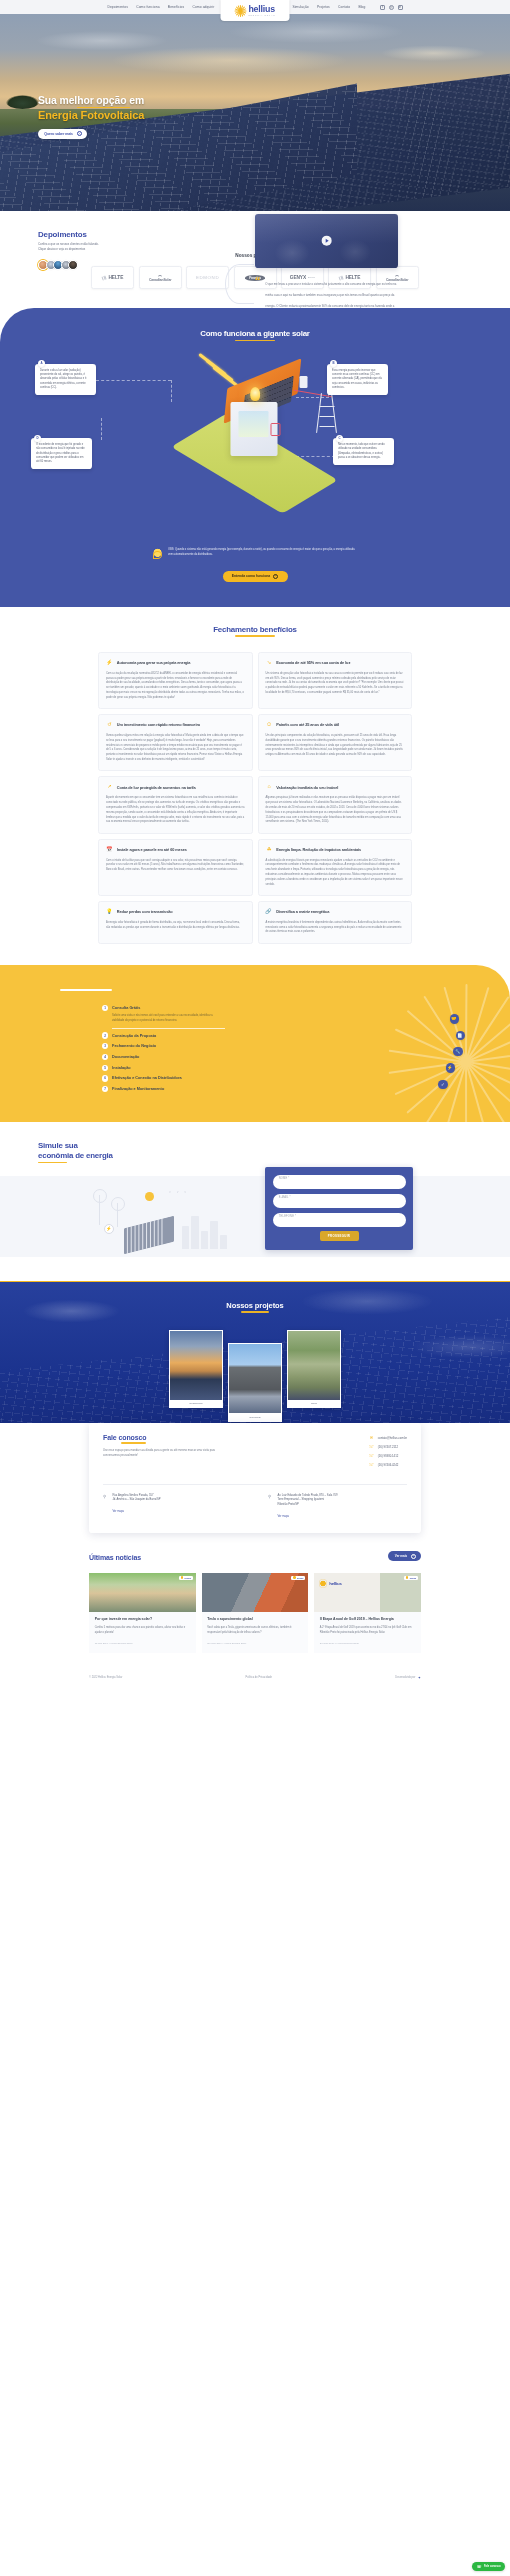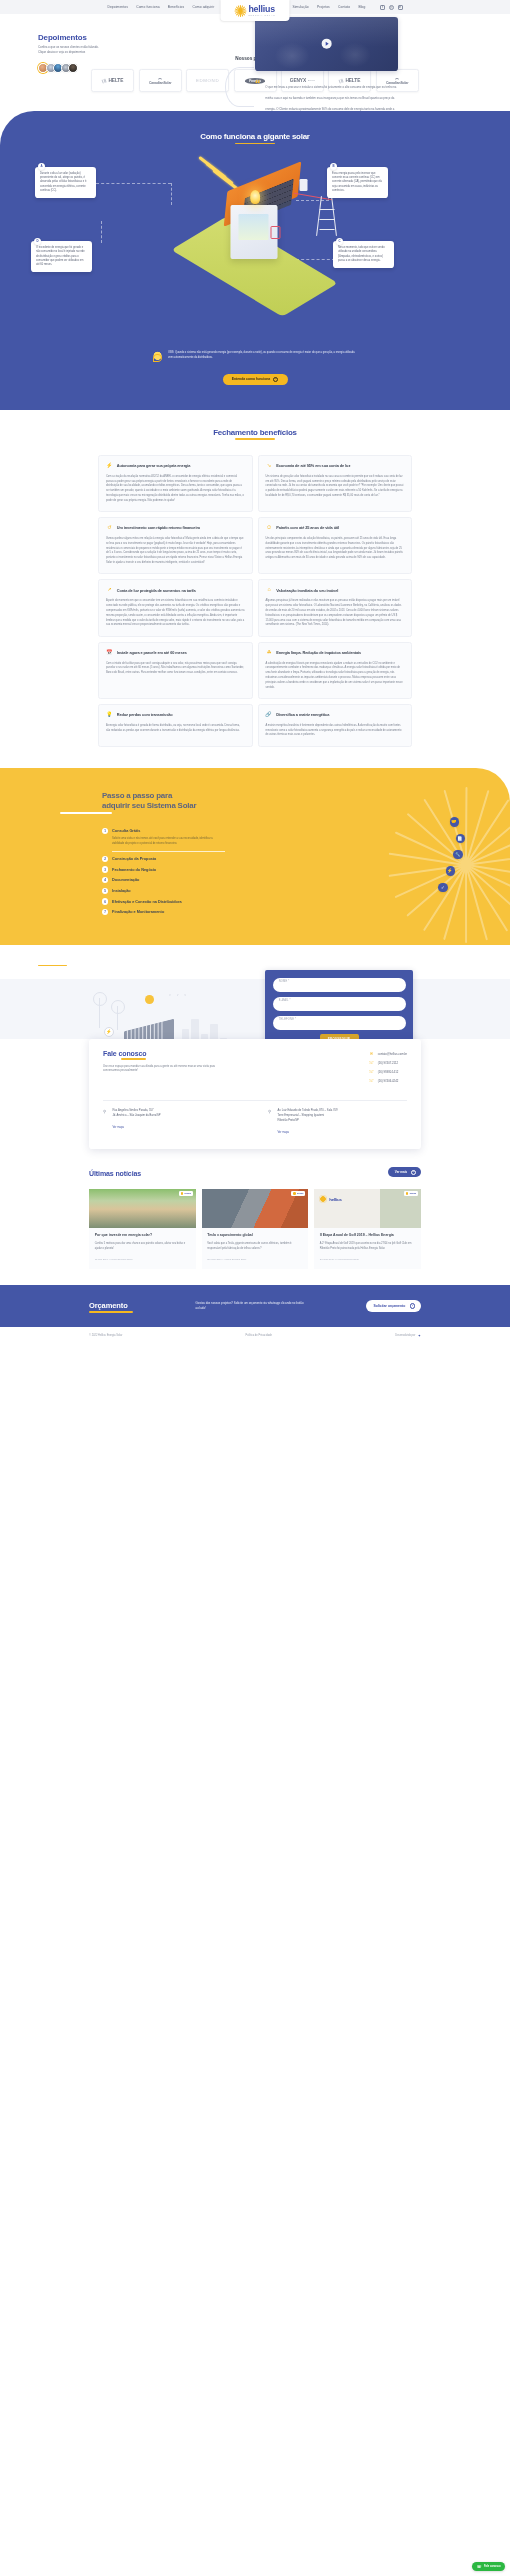--- a/index.html
+++ b/index.html
@@ -599,20 +599,36 @@
           <i class="ray" style="transform: translate(-50%, 0px) rotate(315deg);"></i>
           <i class="ray" style="transform: translate(-50%, 0px) rotate(337.5deg);"></i>
         </span>
       <span class="logo-text">
         <span class="logo-main">hellius</span>
         <span class="logo-sub">ENERGIA SOLAR</span>
       </span>
     </div>
   </div>
 
+  <section class="hero">
+    <div class="sky-clouds"></div>
+    <div class="field"></div>
+    <div class="tree"></div>
+    <div class="panels"></div>
+    <div class="panels pan2"></div>
+    <div class="hero-inner">
+      <div class="hero-l1">Sua melhor opção em</div>
+      <div class="hero-underline"></div>
+      <div class="hero-l2">Energia Fotovoltaica</div>
+      <div class="hero-btn">
+        <span>Quero saber mais</span>
+        <span class="arrow">›</span>
+      </div>
+    </div>
+  </section>
 
   <section class="depo">
     <div class="depo-left">
       <div class="depo-title">Depoimentos</div>
       <div class="depo-sub" style="white-space:pre-line">Confira o que os nossos clientes estão falando.
 Clique abaixo e veja os depoimentos</div>
       <div class="avatars">
         <span class="avatar a1"></span>
         <span class="avatar a2"></span>
         <span class="avatar a3"></span>
@@ -862,24 +878,20 @@
         <i style="transform: translate(-50%, 0px) rotate(213.2deg);"></i>
         <i style="transform: translate(-50%, 0px) rotate(229.6deg);"></i>
         <i style="transform: translate(-50%, 0px) rotate(246deg);"></i>
         <i style="transform: translate(-50%, 0px) rotate(262.4deg);"></i>
         <i style="transform: translate(-50%, 0px) rotate(278.8deg);"></i>
         <i style="transform: translate(-50%, 0px) rotate(295.2deg);"></i>
         <i style="transform: translate(-50%, 0px) rotate(311.6deg);"></i>
         <i style="transform: translate(-50%, 0px) rotate(328deg);"></i>
         <i style="transform: translate(-50%, 0px) rotate(344.4deg);"></i>
       </div>
-    <div class="steps-title">
-      <div>Passo a passo para</div>
-      <div>adquirir seu Sistema Solar</div>
-    </div>
     <div class="stroke-w"></div>
 
     <div class="steps-dots">
       <div class="sdot">🤝</div>
       <div class="sdot">📄</div>
       <div class="sdot">🔧</div>
       <div class="sdot">⚡</div>
       <div class="sdot">✓</div>
     </div>
 
@@ -925,20 +937,24 @@
       <div class="step-item">
         <div class="step-row">
           <span class="step-num">7</span>
           <span class="step-label">Finalização e Monitoramento</span>
         </div>
       </div>
     </div>
   </section>
 
   <section class="simule">
+    <div class="sim-title">
+      <div>Simule sua</div>
+      <div>econômia de energia</div>
+    </div>
     <div class="stroke thin" style="margin:1.3px 0 0 38px"></div>
 
     <div class="sim-strip">
       <div class="sim-illus">
         <span class="turbine t1"></span>
         <span class="turbine t2"></span>
         <span class="sun-sm"></span>
         <span class="birds">˅ ˅ ˅</span>
         <span class="city">
           <i style="height:22.6px"></i>
@@ -959,20 +975,40 @@
           <span>E-MAIL *</span>
         </div>
         <div class="sim-input">
           <span>TELEFONE *</span>
         </div>
         <div class="sim-btn">PROSSEGUIR</div>
       </div>
     </div>
   </section>
 
+  <section class="projects">
+    <div class="proj-sky"></div>
+    <div class="proj-panels"></div>
+    <div class="proj-title">Nossos projetos</div>
+    <div class="stroke" style="width:28px"></div>
+    <div class="proj-row">
+      <div class="proj-card">
+        <div class="proj-img i1"></div>
+        <div class="proj-cap">Residencial</div>
+      </div>
+      <div class="proj-card mid">
+        <div class="proj-img i2"></div>
+        <div class="proj-cap">Comercial</div>
+      </div>
+      <div class="proj-card">
+        <div class="proj-img i3"></div>
+        <div class="proj-cap">Rural</div>
+      </div>
+    </div>
+  </section>
 
   <section class="contact-zone">
     <div class="contact-card">
       <div class="c-flex">
         <div>
           <div class="c-title">Fale conosco</div>
           <div class="stroke thin" style="margin:1.3px 0 0 17.6px;width:25px"></div>
           <div class="c-sub">Use esse espaço para mandar sua dúvida para a gente ou até mesmo marcar uma visita para conversarmos pessoalmente!</div>
         </div>
         <div class="c-list">
@@ -1071,33 +1107,20 @@
         <div class="news-body">
           <div class="news-h">II Etapa Anual de Golf 2019 – Hellius Energia</div>
           <div class="news-p">A 2ª Etapa Anual de Golf 2019 que aconteceu no dia 27/04 no Ipê Golf Club em Ribeirão Preto foi patrocinada pela Hellius Energia Solar.</div>
           <div class="news-meta">28 maio 2019 • Hellius Energia Solar</div>
         </div>
       </div>
 
     </div>
   </section>
 
-  <section class="quote-band">
-    <div class="qb-inner">
-      <span>
-        <span class="qb-title">Orçamento</span>
-        <div class="qb-stroke"></div>
-      </span>
-      <span class="qb-text">Gostou dos nossos projetos? Solicite um orçamento via whatsapp clicando no botão ao lado!</span>
-      <span class="qb-btn">
-        <span>Solicitar orçamento</span>
-        <span class="arrow">›</span>
-      </span>
-    </div>
-  </section>
 
   <footer class="footer">
     <div class="f-inner">
       <span>© 2022 Hellius Energia Solar</span>
       <span>Política de Privacidade</span>
       <span class="f-dev">
         <span>Desenvolvido por</span>
         <span class="mark">✦</span>
       </span>
     </div>

